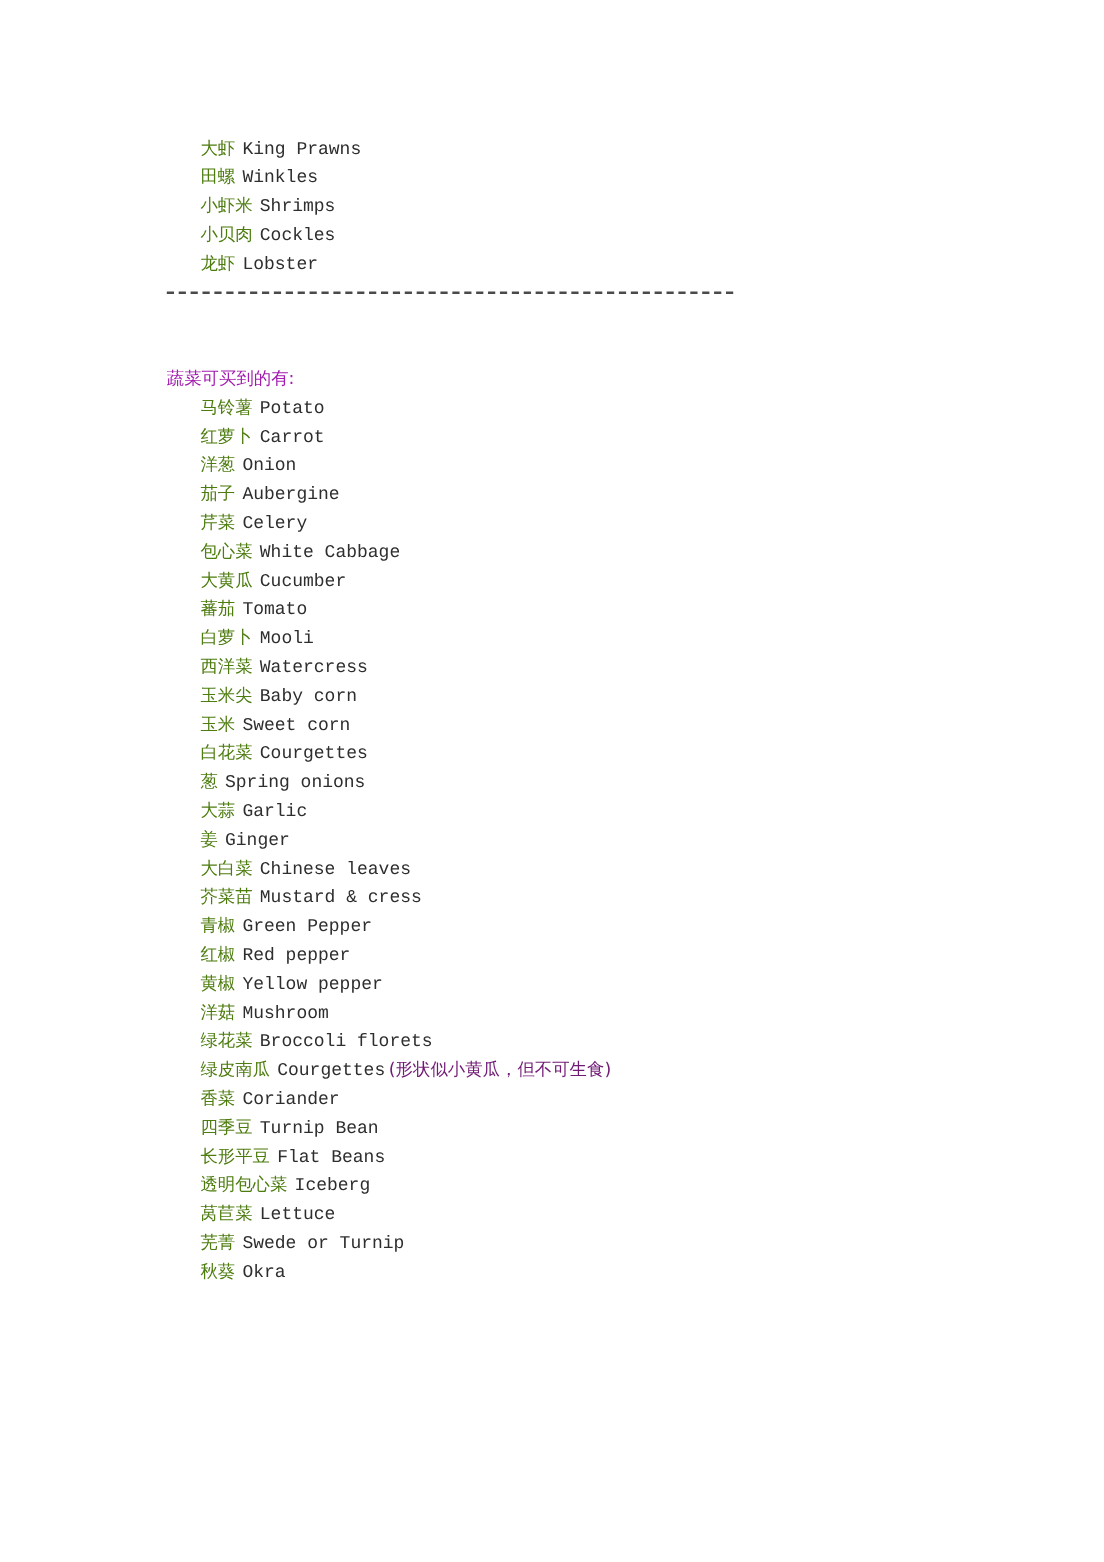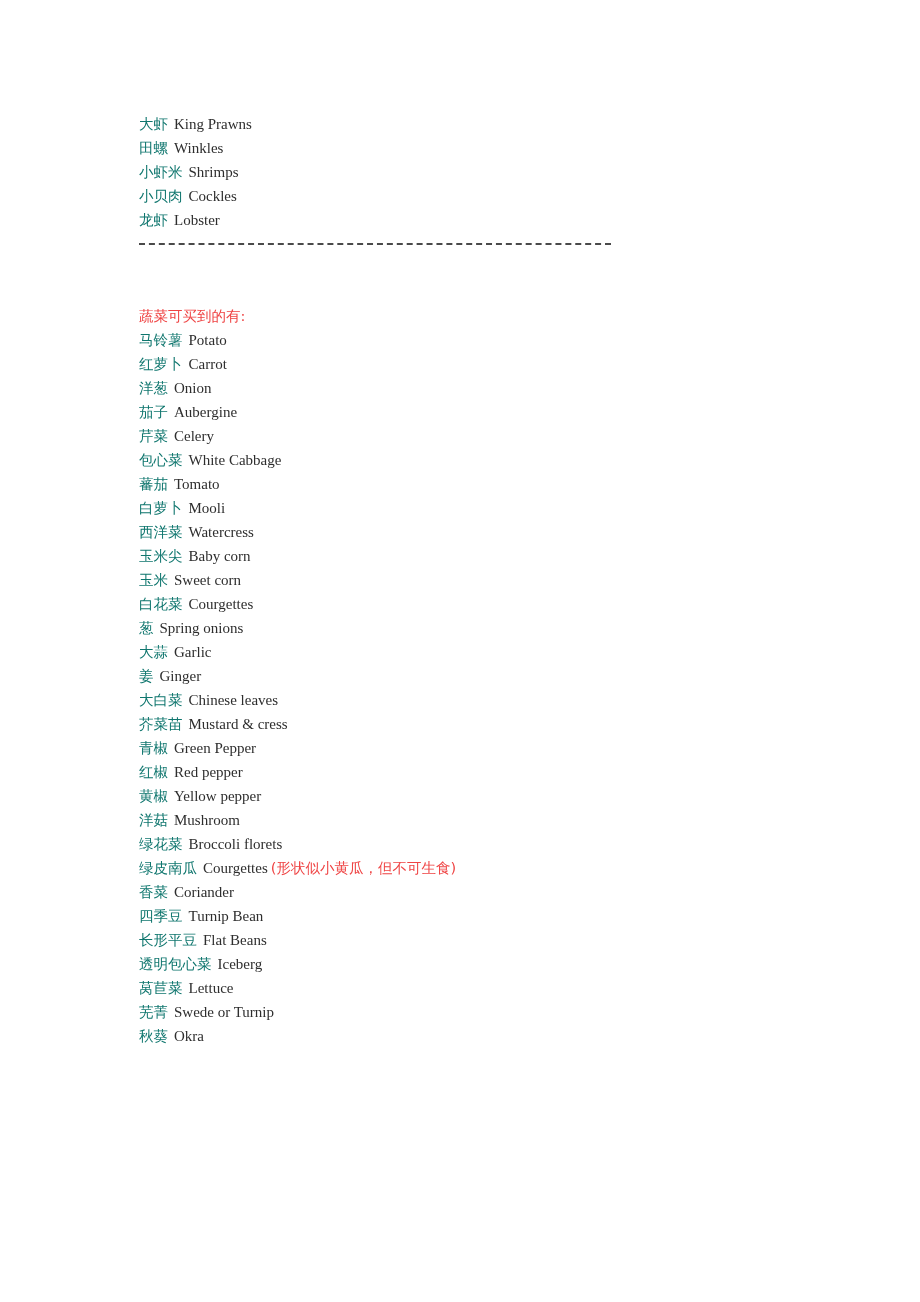--- a/index.html
+++ b/index.html
@@ -35,41 +35,42 @@
     padding: 0;
   }
   .entry {
     font-size: 15px;
     line-height: 24px;
     height: 24px;
     white-space: nowrap;
     color: #3a3a3a;
   }
   .cjk {
-    color: #0f766e;
+    color: #4d7c0f;
     font-family: "DejaVu Sans", "Liberation Sans", sans-serif;
     font-size: 14.5px;
+    margin-left: 28px;
   }
   .latin {
     color: #2e2e2e;
-    font-family: Liberation Serif, serif;
+    font-family: Liberation Mono, monospace;
     font-size: 15px;
     margin-left: 6px;
   }
   .note {
-    color: #ef4444;
+    color: #701a75;
     font-family: "DejaVu Sans", "Liberation Sans", sans-serif;
     font-size: 14.5px;
     margin-left: 3px;
   }
   .section-heading {
     font-size: 14.5px;
     line-height: 24px;
     height: 24px;
-    color: #ef4444;
+    color: #a21caf;
     font-family: "DejaVu Sans", "Liberation Sans", sans-serif;
     white-space: nowrap;
   }
   .divider {
     width: 472px;
     height: 24px;
     line-height: 24px;
     position: relative;
   }
   .divider::before {
@@ -107,20 +108,21 @@
 
     <div class="vegetable-section">
       <div class="section-heading">蔬菜可买到的有:</div>
       <ul class="entry-list" id="vegetable-list">
           <li class="entry"><span class="cjk">马铃薯</span><span class="latin">Potato</span></li>
           <li class="entry"><span class="cjk">红萝卜</span><span class="latin">Carrot</span></li>
           <li class="entry"><span class="cjk">洋葱</span><span class="latin">Onion</span></li>
           <li class="entry"><span class="cjk">茄子</span><span class="latin">Aubergine</span></li>
           <li class="entry"><span class="cjk">芹菜</span><span class="latin">Celery</span></li>
           <li class="entry"><span class="cjk">包心菜</span><span class="latin">White Cabbage</span></li>
+          <li class="entry"><span class="cjk">大黄瓜</span><span class="latin">Cucumber</span></li>
           <li class="entry"><span class="cjk">蕃茄</span><span class="latin">Tomato</span></li>
           <li class="entry"><span class="cjk">白萝卜</span><span class="latin">Mooli</span></li>
           <li class="entry"><span class="cjk">西洋菜</span><span class="latin">Watercress</span></li>
           <li class="entry"><span class="cjk">玉米尖</span><span class="latin">Baby corn</span></li>
           <li class="entry"><span class="cjk">玉米</span><span class="latin">Sweet corn</span></li>
           <li class="entry"><span class="cjk">白花菜</span><span class="latin">Courgettes</span></li>
           <li class="entry"><span class="cjk">葱</span><span class="latin">Spring onions</span></li>
           <li class="entry"><span class="cjk">大蒜</span><span class="latin">Garlic</span></li>
           <li class="entry"><span class="cjk">姜</span><span class="latin">Ginger</span></li>
           <li class="entry"><span class="cjk">大白菜</span><span class="latin">Chinese leaves</span></li>

